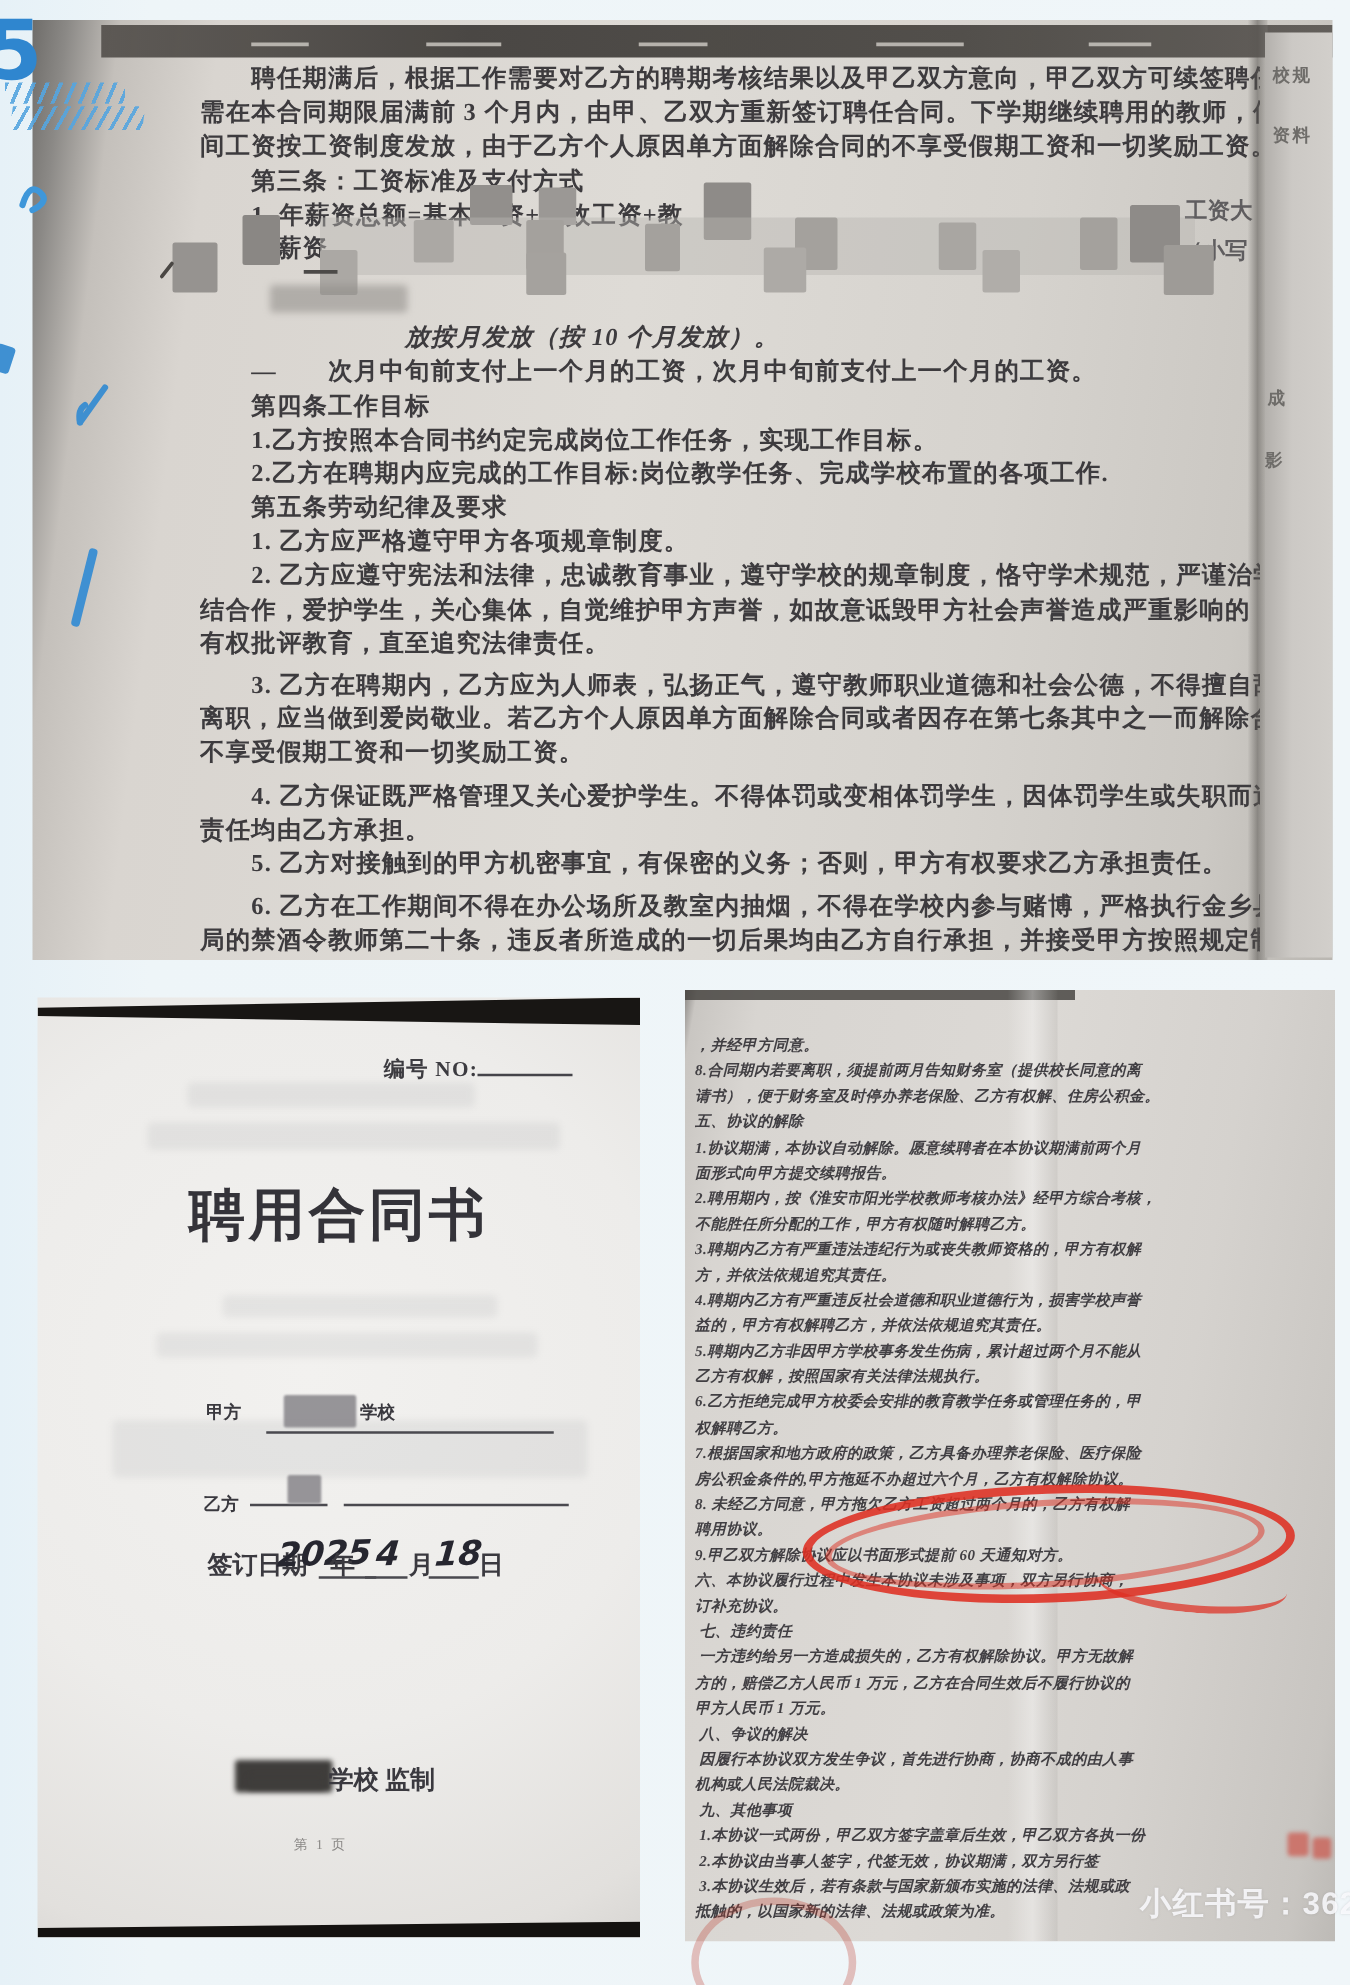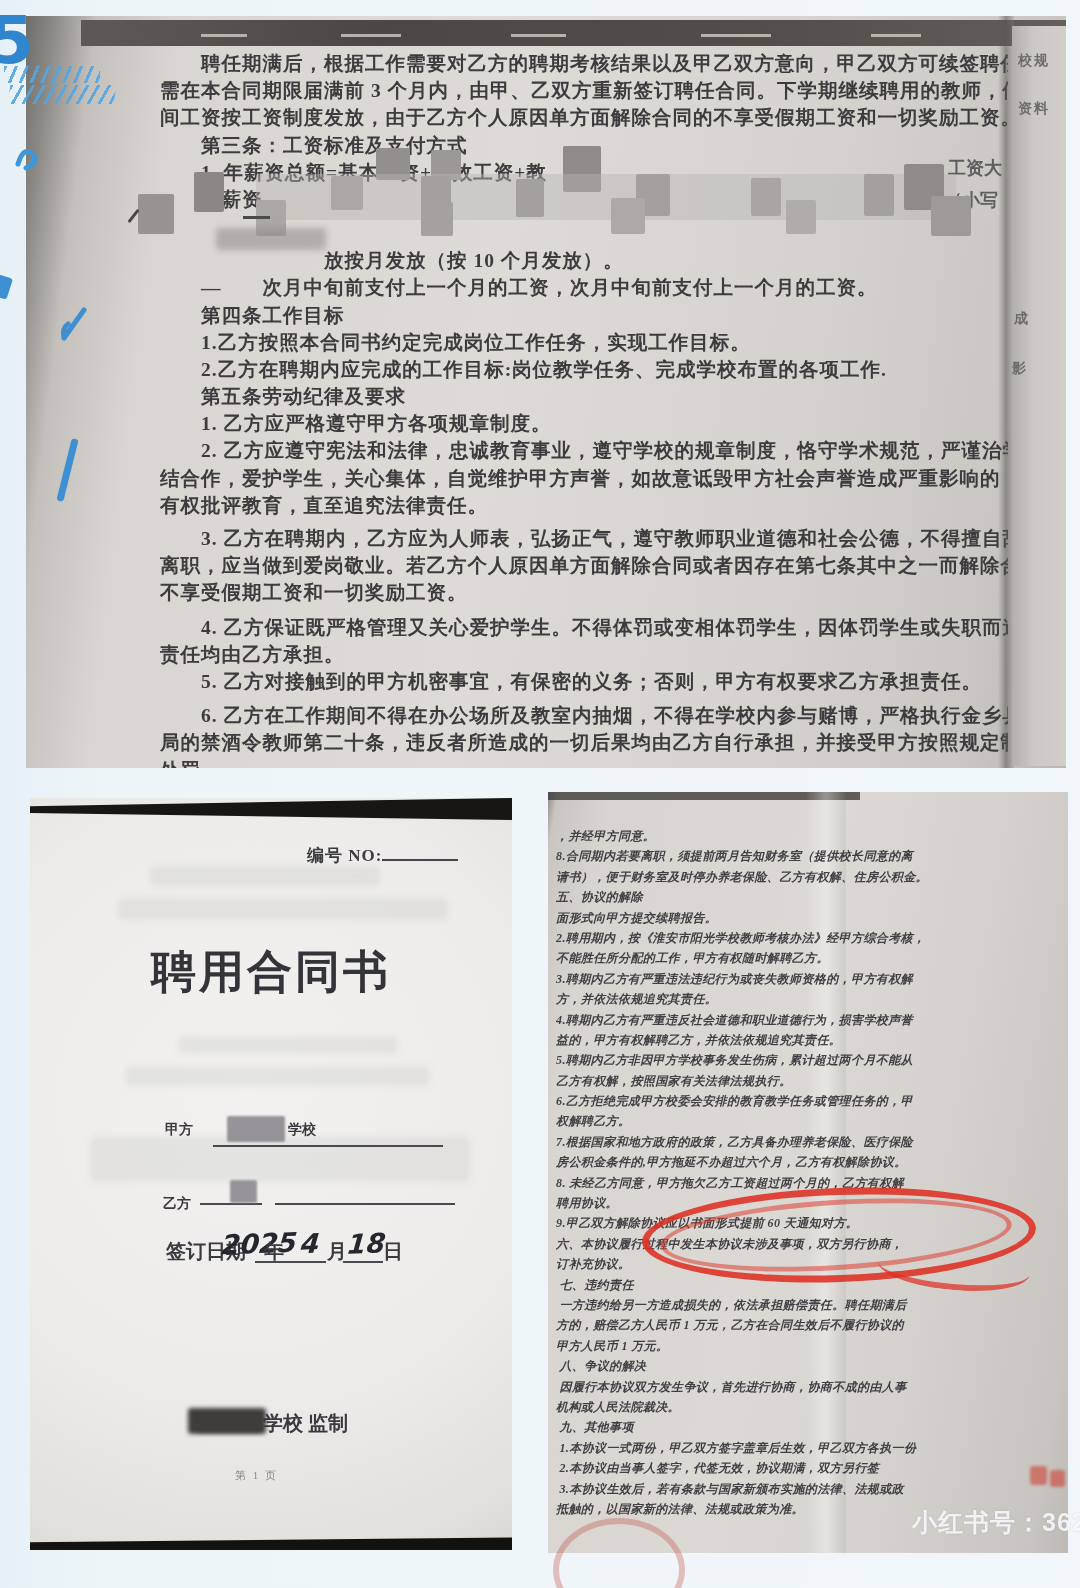--- a/index.html
+++ b/index.html
@@ -8,21 +8,21 @@
   .abs{position:absolute;}
   .ln{white-space:pre;overflow:hidden;}
   
   .photo-a{position:absolute;left:26px;top:16px;width:1040px;height:752px;overflow:hidden;
     background:linear-gradient(97deg,#6f6d6a 0,#8b8986 28px,#c4c0bb 70px,#d9d5d0 150px,#dedbd6 45%,#d6d3ce 72%,#cbc8c3 90%,#bab7b2 100%);}
   .pa-cutline{position:absolute;left:55px;top:4px;width:985px;height:26px;background:linear-gradient(90deg,#55514d,#3e3b38 30%,#474440 70%,#5a5652);opacity:.92;}
   .pa-cutline i{position:absolute;top:14px;height:3px;background:#cfccc6;opacity:.8;}
   .tdoc{position:absolute;left:134px;top:34px;width:848px;color:#3d3b3e;font-size:19.5px;font-weight:600;letter-spacing:1px;}
   .tdoc .ln{height:27.2px;line-height:27.2px;}
   .tdoc .ln:nth-child(4),.tdoc .ln:nth-child(9),.tdoc .ln:nth-child(12){font-weight:800;}
-  .tdoc .ln:nth-child(7){margin-top:34px;}
+  .tdoc .ln:nth-child(7){margin-top:44px;font-style:italic;}
   .tdoc .ln:nth-child(17){margin-top:6px;}
   .tdoc .ln:nth-child(20){margin-top:7px;}
   .tdoc .ln:nth-child(23){margin-top:7px;}
   .rx{position:absolute;border-radius:2px;}
   .salary-note{position:absolute;color:#5f5d5f;font-size:18px;font-weight:600;white-space:pre;}
   .pa-crease{position:absolute;top:0;width:16px;height:100%;background:linear-gradient(90deg,rgba(90,87,83,0),rgba(90,87,83,.55) 50%,rgba(140,137,133,.25));}
   .pa-side{position:absolute;left:986px;top:10px;width:54px;height:740px;background:linear-gradient(90deg,#b3b0ac,#ccc9c5 40%,#d2cfcb);}
   .side-ch{position:absolute;left:6px;width:30px;overflow:hidden;white-space:nowrap;color:#6e6c69;font-size:14px;font-weight:600;letter-spacing:2px;}
   .side-ch:nth-child(1){top:26px;}
   .side-ch:nth-child(2){top:74px;}
@@ -197,40 +197,41 @@
   </div>
 
   <div class="photo-c">
     <div class="pc-topstrip"></div>
     <div class="pc-crease"></div>
     <div class="rdoc">
         <div class="ln">，并经甲方同意。</div>
         <div class="ln">8.合同期内若要离职，须提前两月告知财务室（提供校长同意的离</div>
         <div class="ln">请书），便于财务室及时停办养老保险、乙方有权解、住房公积金。</div>
         <div class="ln">五、协议的解除</div>
+        <div class="ln">1.协议期满，本协议自动解除。愿意续聘者在本协议期满前两个月</div>
         <div class="ln">面形式向甲方提交续聘报告。</div>
         <div class="ln">2.聘用期内，按《淮安市阳光学校教师考核办法》经甲方综合考核，</div>
         <div class="ln">不能胜任所分配的工作，甲方有权随时解聘乙方。</div>
         <div class="ln">3.聘期内乙方有严重违法违纪行为或丧失教师资格的，甲方有权解</div>
         <div class="ln">方，并依法依规追究其责任。</div>
         <div class="ln">4.聘期内乙方有严重违反社会道德和职业道德行为，损害学校声誉</div>
         <div class="ln">益的，甲方有权解聘乙方，并依法依规追究其责任。</div>
         <div class="ln">5.聘期内乙方非因甲方学校事务发生伤病，累计超过两个月不能从</div>
         <div class="ln">乙方有权解，按照国家有关法律法规执行。</div>
         <div class="ln">6.乙方拒绝完成甲方校委会安排的教育教学任务或管理任务的，甲</div>
         <div class="ln">权解聘乙方。</div>
         <div class="ln">7.根据国家和地方政府的政策，乙方具备办理养老保险、医疗保险</div>
         <div class="ln">房公积金条件的,甲方拖延不办超过六个月，乙方有权解除协议。</div>
         <div class="ln">8. 未经乙方同意，甲方拖欠乙方工资超过两个月的，乙方有权解</div>
         <div class="ln">聘用协议。</div>
         <div class="ln">9.甲乙双方解除协议应以书面形式提前 60 天通知对方。</div>
         <div class="ln">六、本协议履行过程中发生本协议未涉及事项，双方另行协商，</div>
         <div class="ln">订补充协议。</div>
         <div class="ln"> 七、违约责任</div>
-        <div class="ln"> 一方违约给另一方造成损失的，依法承担赔偿责任。聘任期满后</div>
+        <div class="ln"> 一方违约给另一方造成损失的，乙方有权解除协议。甲方无故解</div>
         <div class="ln">方的，赔偿乙方人民币 1 万元，乙方在合同生效后不履行协议的</div>
         <div class="ln">甲方人民币 1 万元。</div>
         <div class="ln"> 八、争议的解决</div>
         <div class="ln"> 因履行本协议双方发生争议，首先进行协商，协商不成的由人事</div>
         <div class="ln">机构或人民法院裁决。</div>
         <div class="ln"> 九、其他事项</div>
         <div class="ln"> 1.本协议一式两份，甲乙双方签字盖章后生效，甲乙双方各执一份</div>
         <div class="ln"> 2.本协议由当事人签字，代签无效，协议期满，双方另行签</div>
         <div class="ln"> 3.本协议生效后，若有条款与国家新颁布实施的法律、法规或政</div>
         <div class="ln">抵触的，以国家新的法律、法规或政策为准。</div>

